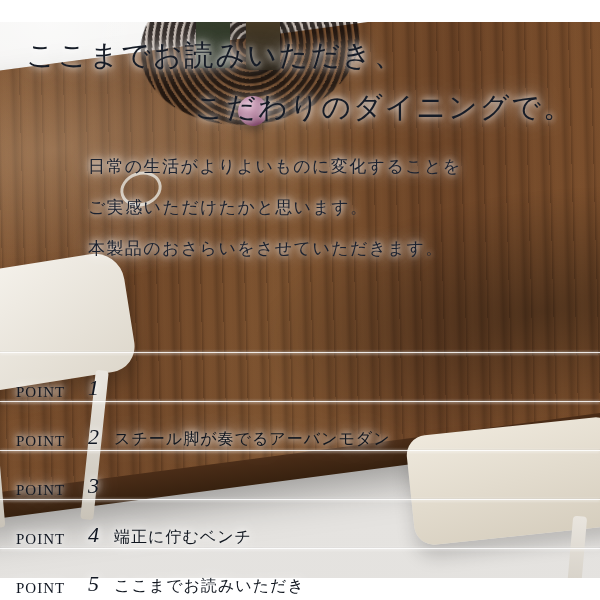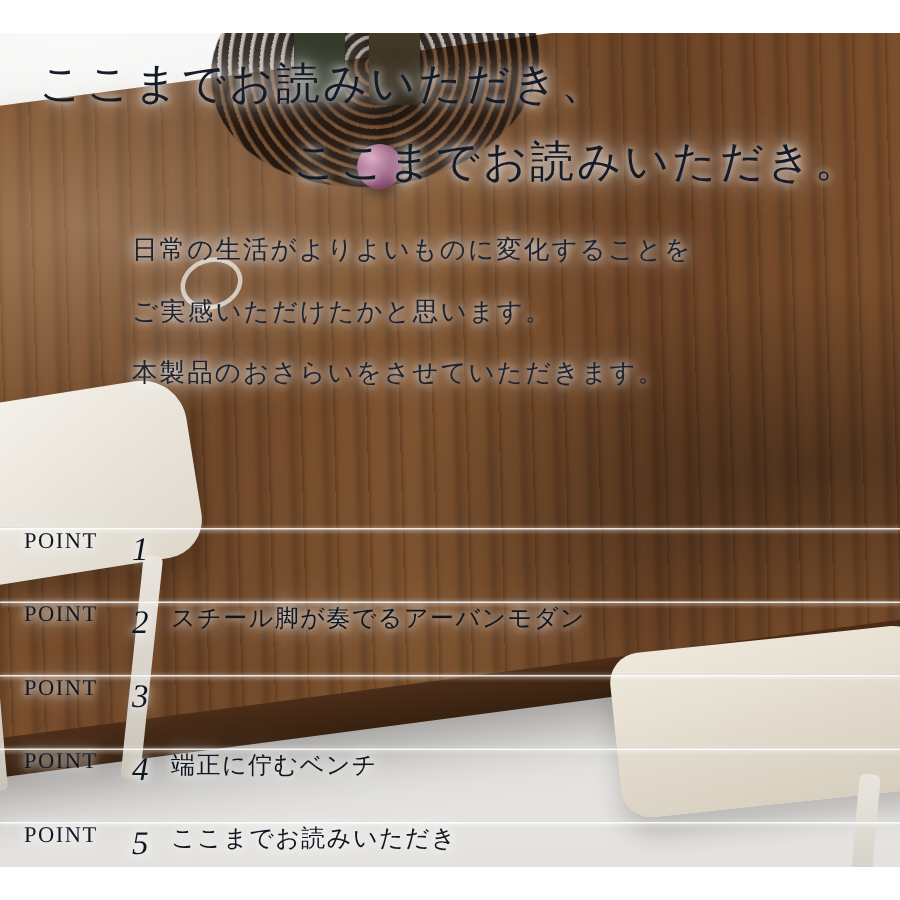--- a/index.html
+++ b/index.html
@@ -290,21 +290,21 @@
 
   .points {
     position: absolute;
     left: 0; right: 0;
     top: 352px;
   }
   .point-row {
     position: relative;
     height: 48px;
     display: flex;
-    align-items: flex-start;
+    align-items: flex-end;
     border-top: 1px solid rgba(255,255,255,0.85);
     box-shadow: 0 -1px 0 rgba(0,0,0,0.05);
   }
   .point-row:last-child { border-bottom: 1px solid rgba(255,255,255,0.85); }
   .point-label {
     display: inline-block;
     width: 72px;
     text-align: left;
     padding-left: 16px;
     font-size: 15px;
@@ -392,21 +392,21 @@
     <div class="photo-blur"></div>
   </div>
 
   <div class="band-top"></div>
   <div class="band-bottom"></div>
 
   <div class="overlay">
 
     <div class="headline">
       <span class="l1">ここまでお読みいただき、</span>
-      <span class="l2">ここまでお読みいただき。</span>
+      <span class="l2">こだわりのダイニングで。</span>
     </div>
 
     <div class="paragraph">
       <div>日常の生活がよりよいものに変化することを</div>
       <div>ご実感いただけたかと思います。</div>
       <div>本製品のおさらいをさせていただきます。</div>
     </div>
 
     <div class="points">
 

